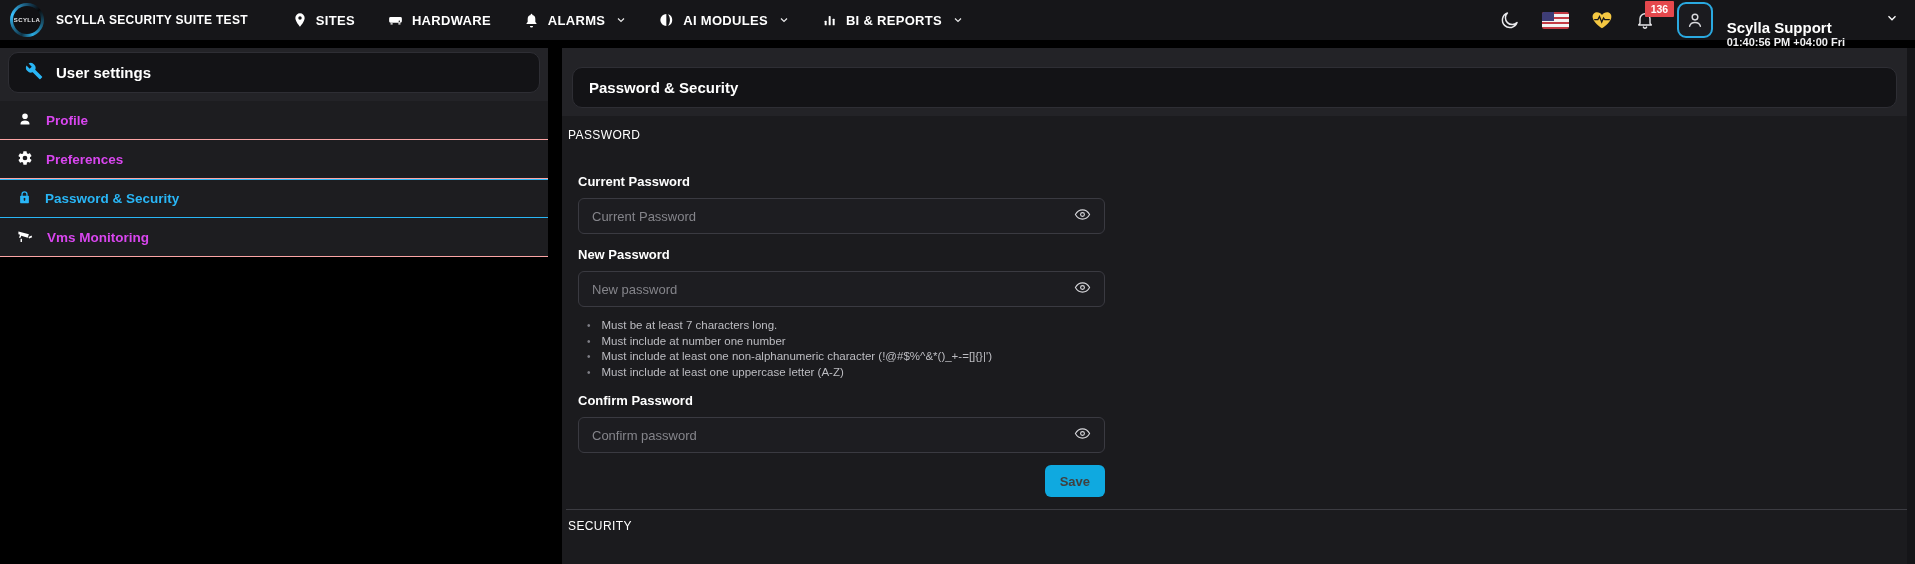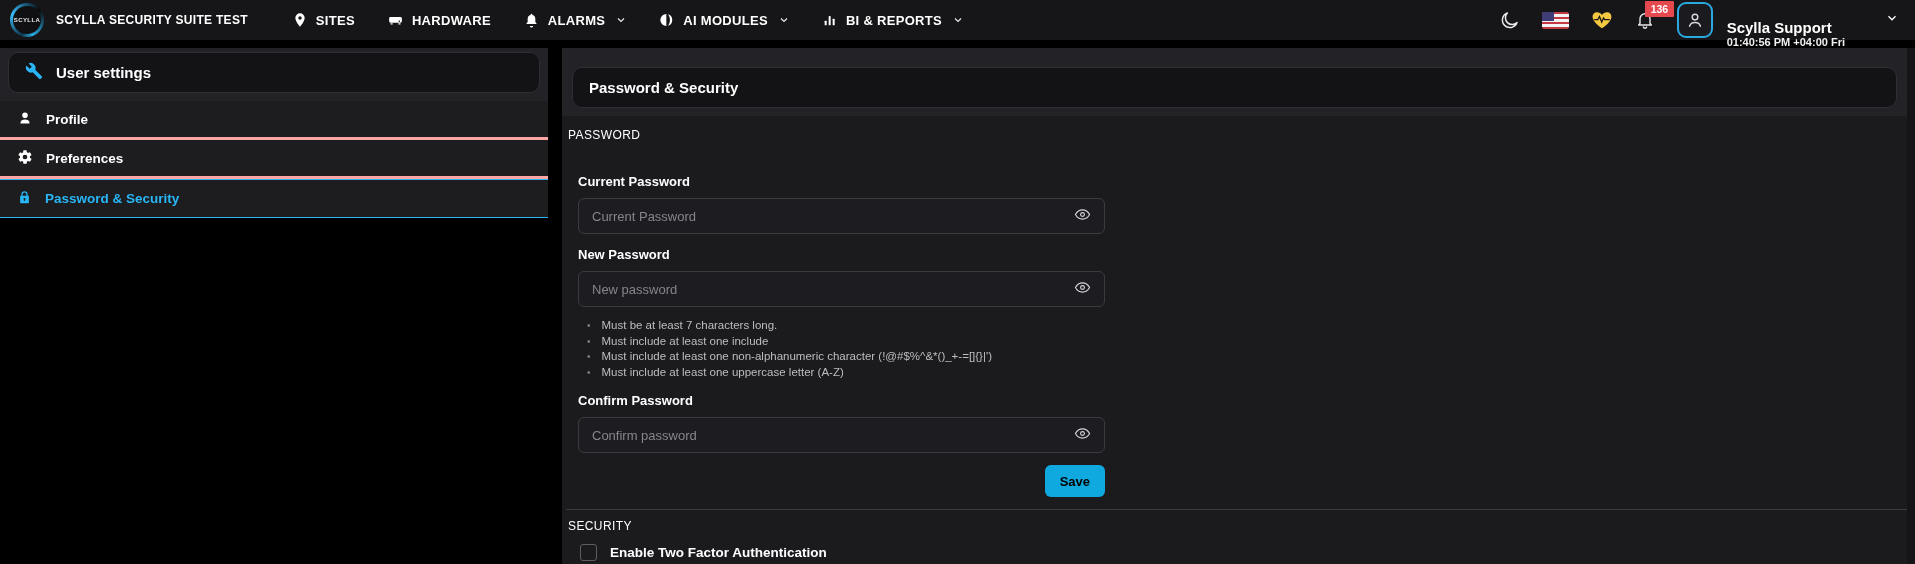--- a/index.html
+++ b/index.html
@@ -36,41 +36,41 @@
   
   .layout { display:flex; gap:14px; padding-top:8px; align-items:flex-start; }
 
   
   .sidebar { width:548px; flex:0 0 auto; }
   .panel-strip { background:#232327; padding:4px 8px 8px 8px; }
   .panel-header { height:41px; background:#131316; border:1px solid #2e2e34; border-radius:10px;
                   display:flex; align-items:center; gap:13px; padding:0 16px; font-size:15px; font-weight:700; }
   .sidebar-items { background:#1d1d20; }
   .side-item { height:39px; display:flex; align-items:center; gap:13px; padding:0 17px;
-               border-bottom:3px solid #fca5a5; font-size:13.5px; font-weight:600; color:#ffffff; cursor:pointer; }
+               border-bottom:1px solid #fca5a5; font-size:13.5px; font-weight:600; color:#d946ef; cursor:pointer; }
   .side-item.active { color:var(--accent); border-top:1px solid var(--accent); border-bottom:1px solid var(--accent); }
   .side-item svg { flex:0 0 auto; }
 
   
   .main { flex:1 1 auto; position:relative; min-height:516px; }
   .main .panel-strip { padding:19px 18px 8px 10px; }
   .main-content { background:#1b1b1e; padding:12px 0 40px 4px; min-height:449px; }
   .section-heading { font-size:12px; font-weight:400; letter-spacing:.4px; padding-left:2px; }
   .form { width:527px; margin-left:12px;margin-top:32px; }
   .field-label { font-size:13px; font-weight:700; margin:13px 0 9px; }
   .input-wrap { height:36px; border:1px solid #3a3a41; border-radius:6px; background:#1d1d21;
                 display:flex; align-items:center; padding:0 13px; }
   .input-wrap input { flex:1; background:transparent; border:none; outline:none; color:#dcdcde; font-size:13px; }
   .input-wrap input::placeholder { color:#85858b; }
   .eye-btn { background:none; border:none; cursor:pointer; display:flex; padding:0; margin-left:10px; }
   .reqs { list-style:none; margin:11px 0 3px; padding-left:9px; }
   .reqs li { display:flex; gap:11px; font-size:11.5px; color:#bdbdc2; line-height:15.6px; }
   .reqs li::before { content:"\2022"; color:#7e7e85; font-size:10px; }
   .save-row { display:flex; justify-content:flex-end; margin-top:12px; }
-  .save-btn { background:#0fa9e0; border:none; border-radius:6px; color:#000000; font-weight:700; font-size:13px;
+  .save-btn { background:#0fa9e0; border:none; border-radius:6px; color:#404040; font-weight:700; font-size:13px;
               padding:8.5px 15px; cursor:pointer; font-family:inherit; }
   .divider { height:1px; background:#3c3c42; margin-top:12px; }
   .security-heading { margin:9px 0 11px; }
   .checkbox-row { display:flex; align-items:center; gap:13px; margin-left:14px; cursor:pointer; }
   .checkbox { width:17px; height:17px; border:1.5px solid #5c5c63; border-radius:3px; background:transparent; flex:0 0 auto; }
   .checkbox-label { font-size:13.5px; font-weight:700; }
   .scroll-track { position:absolute; top:0; right:0; bottom:0; width:8px; background:#151518; }
 
   :root { --accent:#29b6f6; }
 </style>
@@ -214,20 +214,28 @@
         </span>
         <span>Preferences</span>
       </div>
       <div class="side-item active">
         <span>
           <svg width="15" height="15" viewBox="0 0 24 24" fill="#29b6f6">
               <path d="M18 9h-1V7A5 5 0 0 0 7 7v2H6a1 1 0 0 0-1 1v10a1 1 0 0 0 1 1h12a1 1 0 0 0 1-1V10a1 1 0 0 0-1-1zM9 7a3 3 0 0 1 6 0v2H9zm4 8.5V17h-2v-1.5a1.6 1.6 0 1 1 2 0z"></path>
             </svg>
         </span>
         <span>Password &amp; Security</span>
+      </div>
+      <div class="side-item">
+        <span>
+          <svg width="17" height="17" viewBox="0 0 24 24" fill="#fff">
+              <path d="M2 6.2l14.8 4-1.7 4.8L6 12.4l-1 2.8H2.8L4.3 11 2 10.3zM16.2 14l4.3-1.9.9 2.2-4.4 1.9zM5 16.5h2V21H5z"></path>
+            </svg>
+        </span>
+        <span>Vms Monitoring</span>
       </div>
     </div>
   </aside>
 
   <main class="main">
     <div class="panel-strip">
       <div class="panel-header">
         <span>Password &amp; Security</span>
       </div>
     </div>
@@ -257,21 +265,21 @@
               <svg width="17" height="17" viewBox="0 0 24 24" fill="none" stroke="#d6d6da" stroke-width="1.6">
                   <path d="M2 12s3.6-6.5 10-6.5S22 12 22 12s-3.6 6.5-10 6.5S2 12 2 12z"></path>
                   <circle cx="12" cy="12" r="2.7"></circle>
                 </svg>
             </span>
           </button>
         </div>
 
         <ul class="reqs">
           <li>Must be at least 7 characters long.</li>
-          <li>Must include at least one include</li>
+          <li>Must include at number one number</li>
           <li>Must include at least one non-alphanumeric character (!@#$%^&amp;*()_+-=[]{}|')</li>
           <li>Must include at least one uppercase letter (A-Z)</li>
         </ul>
 
         <div class="field-label">Confirm Password</div>
         <div class="input-wrap">
           <input type="password" placeholder="Confirm password" style="">
           <button class="eye-btn">
             <span>
               <svg width="17" height="17" viewBox="0 0 24 24" fill="none" stroke="#d6d6da" stroke-width="1.6">
@@ -284,21 +292,17 @@
 
         <div class="save-row">
           <button class="save-btn">Save</button>
         </div>
       </div>
 
       <div class="divider"></div>
 
       <div class="section-heading security-heading">SECURITY</div>
 
-      <div class="checkbox-row">
-        <span class="checkbox"></span>
-        <span class="checkbox-label">Enable Two Factor Authentication</span>
-      </div>
 
     </div>
     <div class="scroll-track"></div>
   </main>
 </div>
 
 </body></html>

